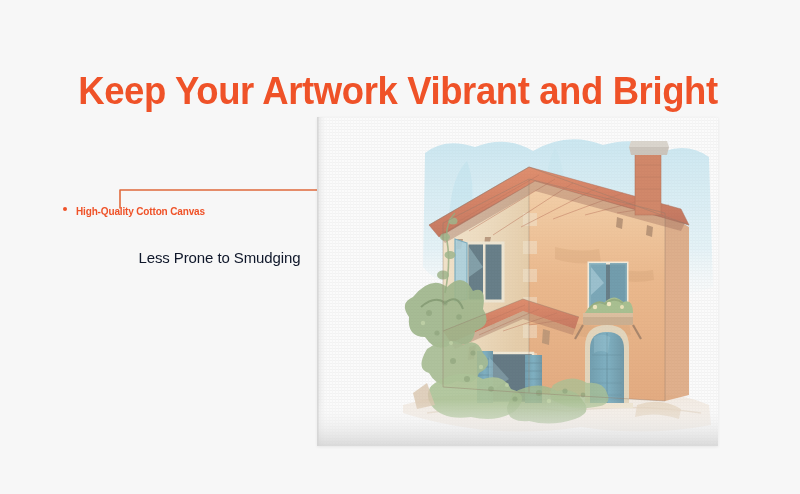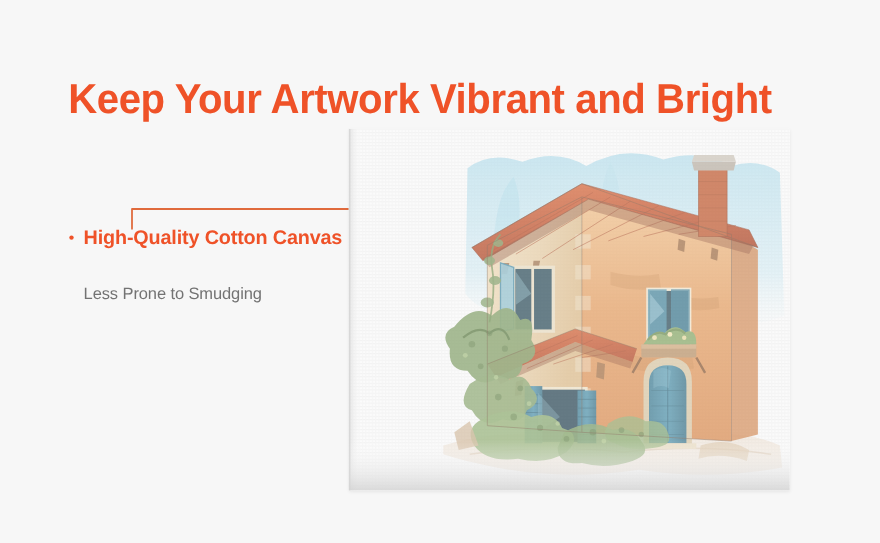--- a/index.html
+++ b/index.html
@@ -12,20 +12,21 @@
     overflow: hidden;
     background: #f7f7f7;
     font-family: "Liberation Sans", sans-serif;
     position: relative;
   }
 
   #slide {
     position: absolute;
     inset: 0;
     background: #f7f7f7;
+    text-align: center;
   }
 
   
   #headline {
     position: absolute;
     left: 62px;
     top: 44px;
     width: 700px;
     font-size: 38px;
     line-height: 44px;
@@ -64,30 +65,30 @@
   .bullet-dot {
     width: 4px;
     height: 4px;
     border-radius: 50%;
     background: #ef5228;
     flex: 0 0 auto;
     position: relative;
     top: -4px;
   }
   .bullet-title {
-    font-size: 18px;
+    font-size: 10px;
     font-weight: 700;
     color: #ef5228;
     letter-spacing: -0.15px;
     white-space: nowrap;
   }
   .bullet-sub {
     font-size: 15px;
     font-weight: 400;
-    color: #737373;
+    color: #0f172a;
     letter-spacing: -0.1px;
     margin-left: 13px;
     margin-top: 3px;
     white-space: nowrap;
   }
 
   
   #artwork-frame {
     position: absolute;
     left: 317px;

